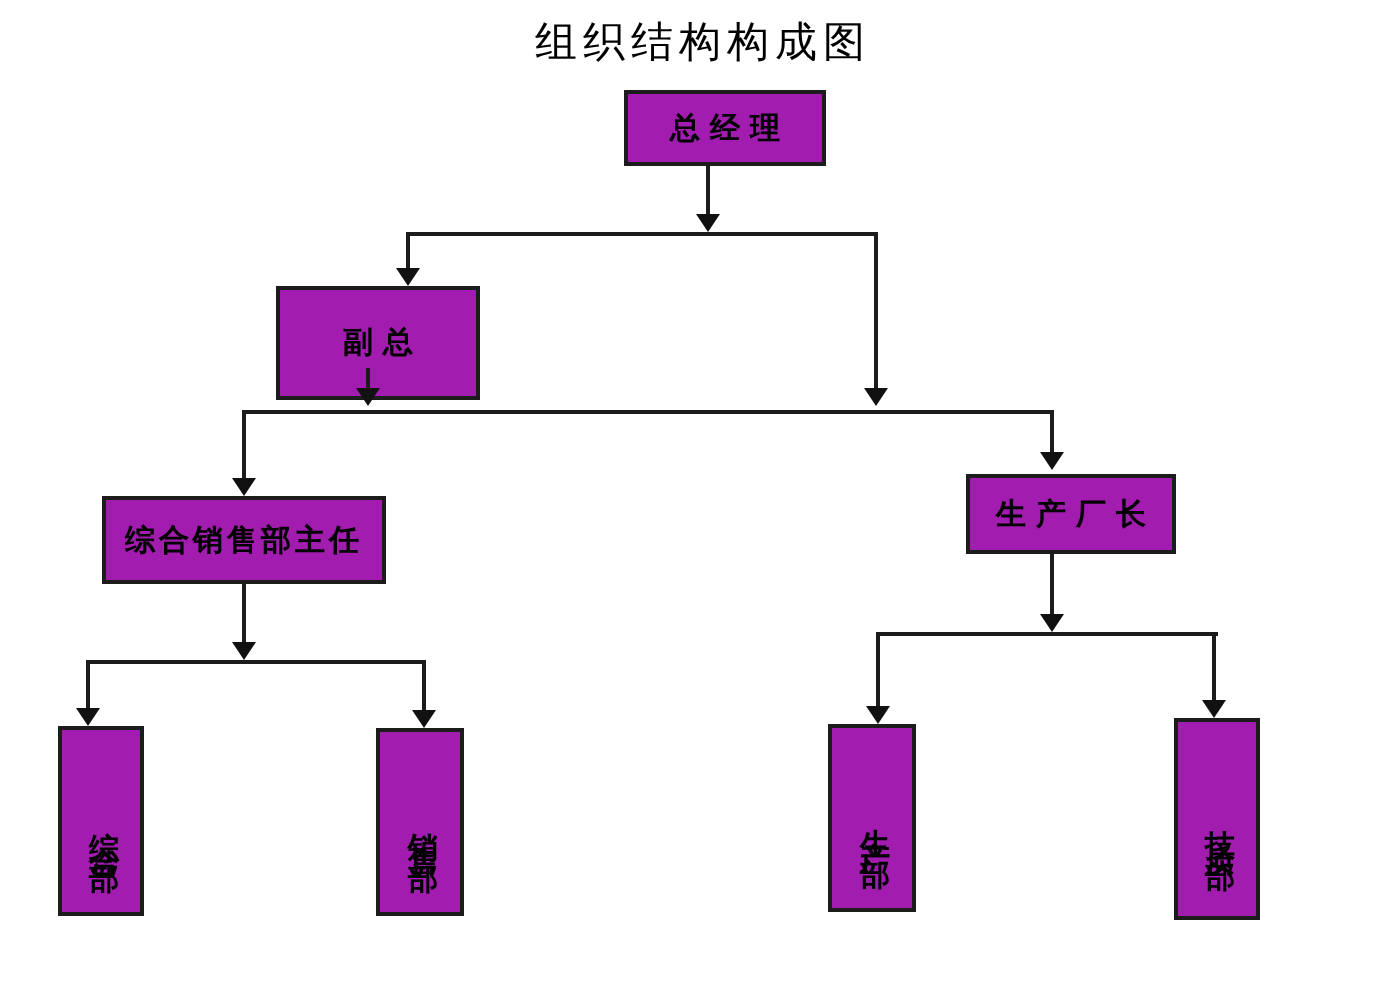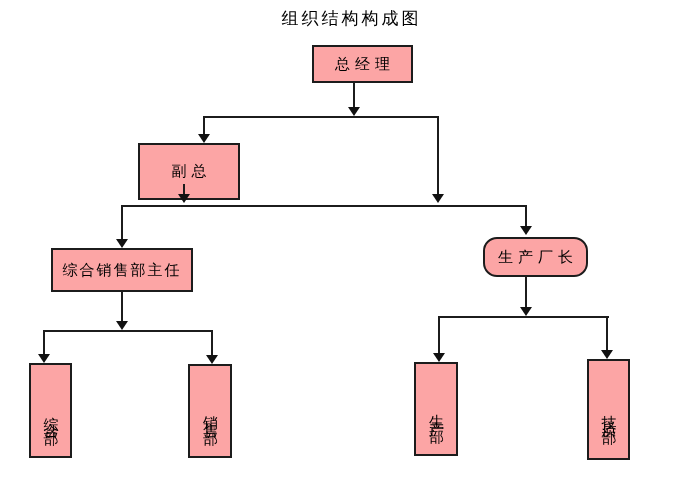--- a/index.html
+++ b/index.html
@@ -12,35 +12,36 @@
     font-family: "Liberation Serif", "DejaVu Serif", serif;
     color: #000000;
     overflow: hidden;
   }
   .title {
     position: absolute;
     left: 0;
     top: 7px;
     width: 100%;
     text-align: center;
-    font-size: 17px;
+    font-size: 21px;
     letter-spacing: 3px;
     padding-left: 3px;
   }
   .box {
     position: absolute;
     border: 2px solid #1c1c1c;
-    background: #fca5a5;
+    background: #a21caf;
     display: flex;
     align-items: center;
     justify-content: center;
     font-size: 15px;
     letter-spacing: 5px;
     padding-left: 5px;
     white-space: nowrap;
+    font-weight: bold;
   }
   .box.tight { letter-spacing: 2px; padding-left: 0; }
   .box.vbox {
     writing-mode: vertical-rl;
     text-orientation: upright;
     letter-spacing: 7px;
     padding-left: 0;
     padding-top: 7px;
     white-space: normal;
   }
@@ -49,21 +50,21 @@
   .arr {
     position: absolute; width: 0; height: 0;
     border-left: 6px solid transparent;
     border-right: 6px solid transparent;
     border-top: 9px solid #111111;
   }
   
   .n-gm { left: 312px; top: 45px;  width: 101px; height: 38px; }
   .n-dep{ left: 138px; top: 143px; width: 102px; height: 57px; }
   .n-sd { left: 51px;  top: 248px; width: 142px; height: 44px; }
-  .n-pm { left: 483px; top: 237px; width: 105px; height: 40px; border-radius: 14px; }
+  .n-pm { left: 483px; top: 237px; width: 105px; height: 40px; }
   .n-ga { left: 29px;  top: 363px; width: 43px;  height: 95px; }
   .n-sl { left: 188px; top: 364px; width: 44px;  height: 94px; }
   .n-pd { left: 414px; top: 362px; width: 44px;  height: 94px; }
   .n-tq { left: 587px; top: 359px; width: 43px;  height: 101px; }
   
   .c1  { left: 353px; top: 83px;  height: 24px; }
   .a1  { left: 348px; top: 107px; }
   .h1  { left: 203px; top: 116px; width: 236px; }
   .c2  { left: 203px; top: 116px; height: 19px; }
   .a2  { left: 198px; top: 134px; }

